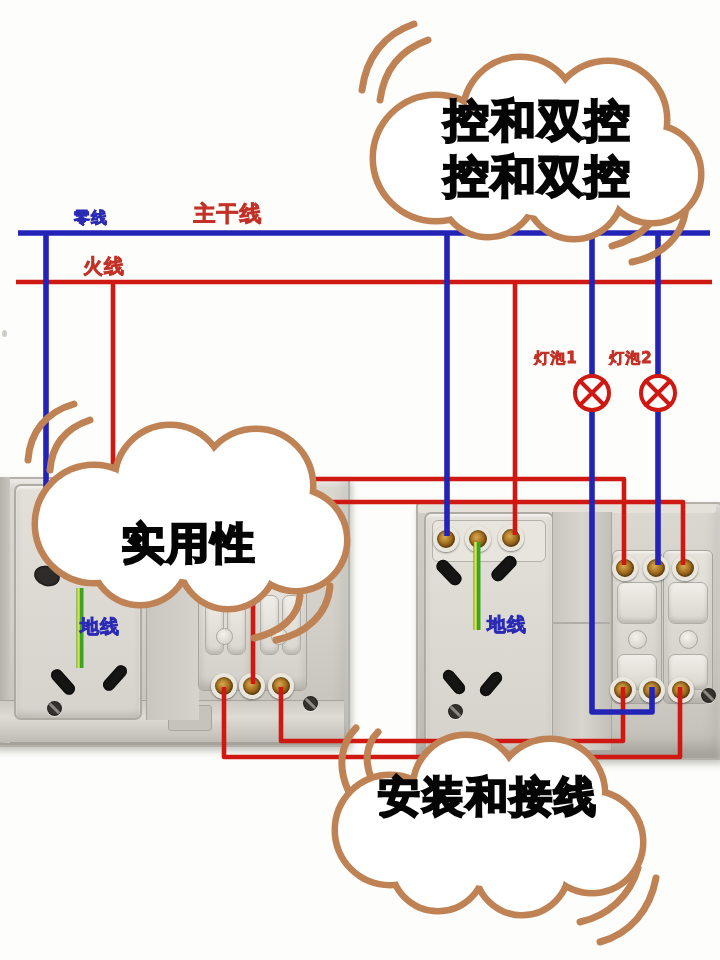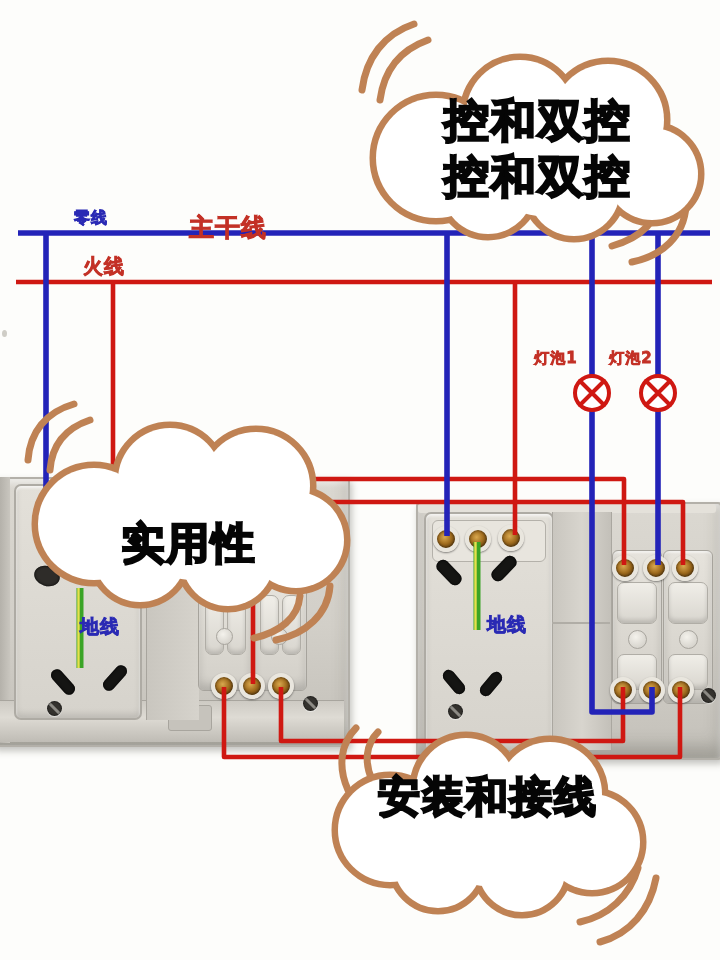--- a/index.html
+++ b/index.html
@@ -147,21 +147,21 @@
       <circle class="bulb-ring" cx="592" cy="393" r="17"></circle>
       <path class="bulb-x" d="M580,381 L604,405 M604,381 L580,405"></path>
     </g>
     <g>
       <circle class="bulb-ring" cx="658" cy="393" r="17"></circle>
       <path class="bulb-x" d="M646,381 L670,405 M670,381 L646,405"></path>
     </g>
   </svg>
 
   <div class="wire-label lbl-blue" style="left:91px;top:210px;font-size:16px">零线</div>
-  <div class="wire-label lbl-red" style="left:228px;top:215px;font-size:25px">主干线</div>
+  <div class="wire-label lbl-red" style="left:228px;top:203px;font-size:22px">主干线</div>
   <div class="wire-label lbl-red" style="left:104px;top:256px;font-size:20px">火线</div>
   <div class="wire-label lbl-red" style="left:556px;top:351px;font-size:15px">灯泡1</div>
   <div class="wire-label lbl-red" style="left:631px;top:351px;font-size:15px">灯泡2</div>
   <div class="wire-label lbl-blue" style="left:100px;top:617px;font-size:19px">地线</div>
   <div class="wire-label lbl-blue" style="left:507px;top:615px;font-size:19px">地线</div>
 
   <div class="cloud" style="left:370px;top:46px;width:336px;height:196px">
     <svg width="336" height="196" viewBox="0 0 336 196">
       <path class="c-speed" d="M10,54 C14,24 30,4 58,-6"></path>
       <path class="c-speed" d="M-8,44 C-4,12 14,-12 44,-22"></path>

